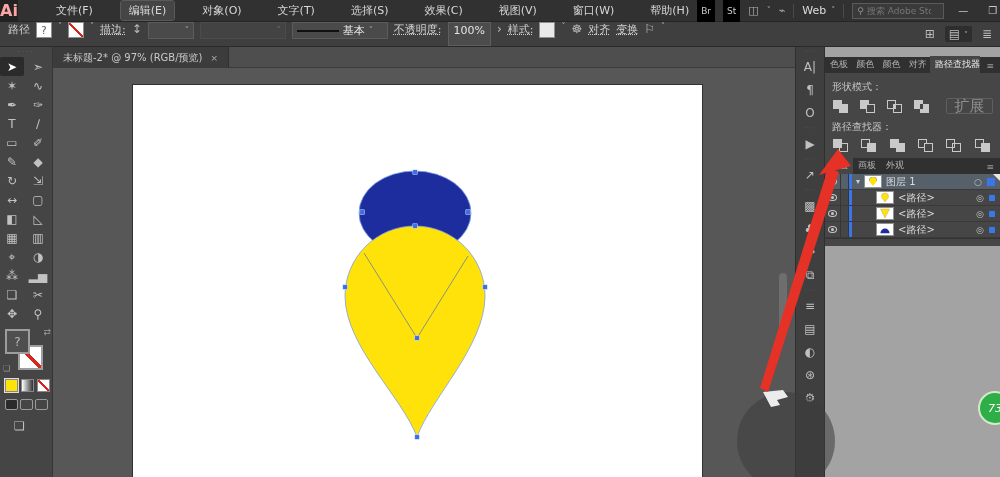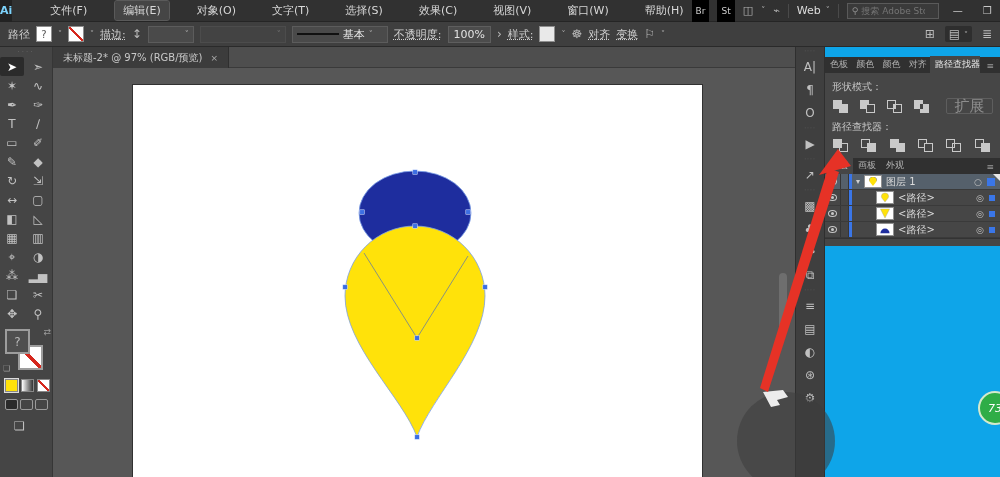--- a/index.html
+++ b/index.html
@@ -3,35 +3,35 @@
 <meta charset="utf-8">
 <style>
   * { margin:0; padding:0; box-sizing:border-box; }
   html,body { width:1000px; height:477px; overflow:hidden; }
   body { font-family:"DejaVu Sans","Liberation Sans",sans-serif; font-size:11px; color:#d6d6d6; background:#565656; }
   .abs { position:absolute; }
   .app { position:relative; width:1000px; height:477px; overflow:hidden; background:#565656; }
 
   
   .menubar { left:0; top:0; width:1000px; height:22px; background:#313131; border-bottom:1px solid #252525; display:flex; align-items:center; z-index:5; }
-  .ai-logo { width:34px; height:22px; background:#222; color:#7dd3fc; font-weight:bold; font-size:11px; display:flex; align-items:center; justify-content:center; }
+  .ai-logo { width:34px; height:22px; background:#222; color:#fca5a5; font-weight:bold; font-size:16px; display:flex; align-items:center; justify-content:center; }
   .menus { display:flex; align-items:center; margin-left:14px; gap:4px; }
   .menu-item { padding:2px 8px; color:#d8d8d8; white-space:nowrap; border-radius:2px;margin-left:16px; }
   .menu-item.hl { background:#454545; outline:1px solid #5a5a5a; }
   .mb-right { margin-left:auto; display:flex; align-items:center; gap:8px; padding-right:6px; }
   .chip { background:#000000; color:#ccc; font-size:9px; padding:10px 4px; border-radius:2px; }
   .mb-ic { color:#b5b5b5; font-size:11px; }
   .mb-sep { width:1px; height:14px; background:#4a4a4a; }
   .web-dd { display:flex; gap:5px; align-items:center; color:#ddd; }
   .searchbox { width:92px; height:16px; background:#3a3a3a; border:1px solid #5a5a5a; color:#8f8f8f; font-size:9px; display:flex; align-items:center; gap:3px; padding:0 4px; }
   .searchbox input { background:transparent; border:none; outline:none; color:#9a9a9a; font-size:9px; width:64px; font-family:inherit; }
   .winbtn { color:#c8c8c8; font-size:10px; padding:0 6px; }
 
   
-  .controlbar { left:0; top:22px; width:1000px; height:25px; background:#3f3f3f; border-bottom:1px solid #2a2a2a; display:flex; align-items:center; gap:6px; padding:0 8px; z-index:5; }
+  .controlbar { left:0; top:22px; width:1000px; height:25px; background:#3f3f3f; border-bottom:1px solid #2a2a2a; display:flex; gap:6px; padding:0 8px; z-index:5; }
   .cb-label { color:#cfcfcf; }
   .cb-ul { text-decoration:underline; text-decoration-style:dotted; }
   .swatch { width:16px; height:16px; border:1px solid #8e8e8e; background:#fff; display:flex; align-items:center; justify-content:center; font-size:10px; color:#555; position:relative; }
   .none-diag { background:linear-gradient(to top right,#fff 44%,#d5271d 44%,#d5271d 56%,#fff 56%); }
   .dd { color:#aaa; font-size:8px; }
   .cb-box { height:17px; background:#4a4a4a; border:1px solid #5c5c5c; display:flex; align-items:center; padding:0 4px; gap:4px; }
   .cb-box.dis { opacity:.45; }
   .line-sample { width:42px; height:2px; background:#111; }
   .val-box { background:#4c4c4c; border:1px solid #5e5e5e; padding:1px 5px; color:#e3e3e3; }
   .cb-right { margin-left:auto; display:flex; gap:10px; align-items:center; }
@@ -68,21 +68,21 @@
   .artboard { position:absolute; left:80px; top:17px; width:569px; height:392px; background:#fff; box-shadow:0 0 0 1px #313131; }
   .shape-svg { position:absolute; left:0; top:0; }
   .vthumb { position:absolute; left:726px; top:205px; width:8px; height:60px; background:#6e6e6e; border-radius:4px; }
 
   
   .dock { left:795px; top:47px; width:30px; height:430px; background:#3f3f3f; border-left:1px solid #2f2f2f; border-right:1px solid #2f2f2f; display:flex; flex-direction:column; align-items:center; z-index:3; }
   .dock .dots { color:#666; font-size:6px; letter-spacing:1px; height:8px; line-height:8px; }
   .dock-ic { height:23px; display:flex; align-items:center; justify-content:center; color:#c0c0c0; font-size:12px; width:100%; }
 
   
-  .panels { left:825px; top:47px; width:175px; height:430px; background:#0ea5e9; z-index:3; }
+  .panels { left:825px; top:47px; width:175px; height:430px; background:#a3a3a3; z-index:3; }
   .ptabs { height:16px; background:#303030; display:flex; align-items:flex-end; font-size:9px; color:#b2b2b2; }
   .ptab { padding:2px 5px; white-space:nowrap; overflow:hidden; max-width:30px; }
   .ptab.active { background:#464646; color:#e9e9e9; max-width:none; }
   .ptab-menu { margin-left:auto; padding:2px 6px; color:#9a9a9a; }
   .pf-panel { position:absolute; left:0; top:10px; width:175px; }
   .pf-body { background:#464646; padding:5px 7px 7px; }
   .pf-label { color:#c6c6c6; font-size:10px; margin:2px 0 4px; }
   .pf-row { display:flex; align-items:center; gap:9px; margin-bottom:6px; }
   .pf-btn { width:20px; height:15px; position:relative; }
   .sqb,.sqf { position:absolute; width:9px; height:9px; }

